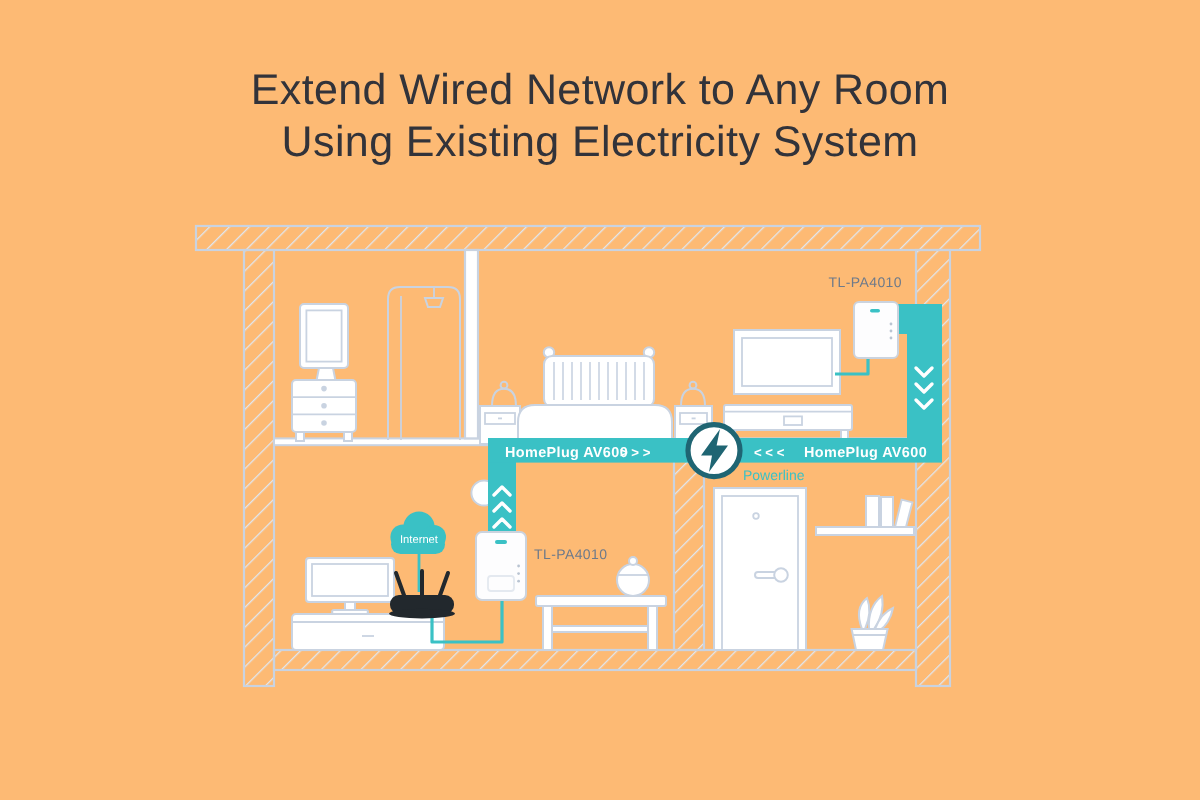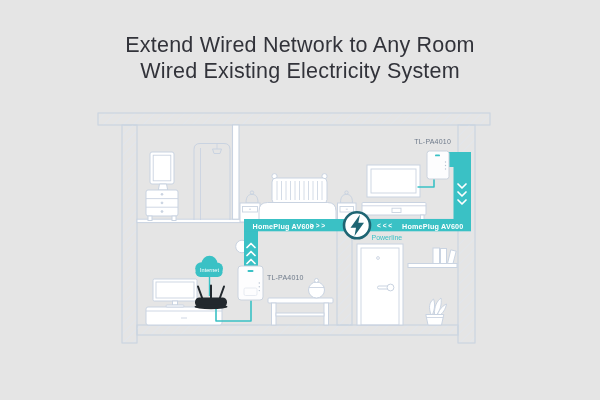--- a/index.html
+++ b/index.html
@@ -1,30 +1,30 @@
 <!DOCTYPE html>
 <html><head>
 <meta charset="utf-8">
 <style>
   html,body{margin:0;padding:0;background:#ffffff;}
-  #stage{position:relative;width:600px;height:400px;background:#e5e5e5;overflow:hidden;
+  #stage{position:relative;width:600px;height:400px;background:#fdba74;overflow:hidden;
          font-family:"Liberation Sans", sans-serif;}
   #title{position:absolute;top:33px;left:0;width:600px;text-align:center;
          color:#32333a;font-size:21.5px;line-height:25.5px;font-weight:400;letter-spacing:.2px;}
   #diagram{position:absolute;top:0;left:0;}
   text{font-family:"Liberation Sans", sans-serif;}
 </style>
 </head>
 <body>
 
 <div id="stage">
 
   <div id="title">
     <div>Extend Wired Network to Any Room</div>
-    <div>Wired Existing Electricity System</div>
+    <div>Using Existing Electricity System</div>
   </div>
 
   <svg id="diagram" width="600" height="400" viewBox="0 0 600 400">
     <defs>
       <pattern id="hatch" width="7" height="7" patternUnits="userSpaceOnUse" patternTransform="rotate(45)">
         <line x1="0" y1="0" x2="0" y2="7" stroke="#E0E7F0" stroke-width="1.3"></line>
       </pattern>
     </defs>
 
     <g stroke="#C9D3E1" stroke-width="1.1" fill="url(#hatch)">

